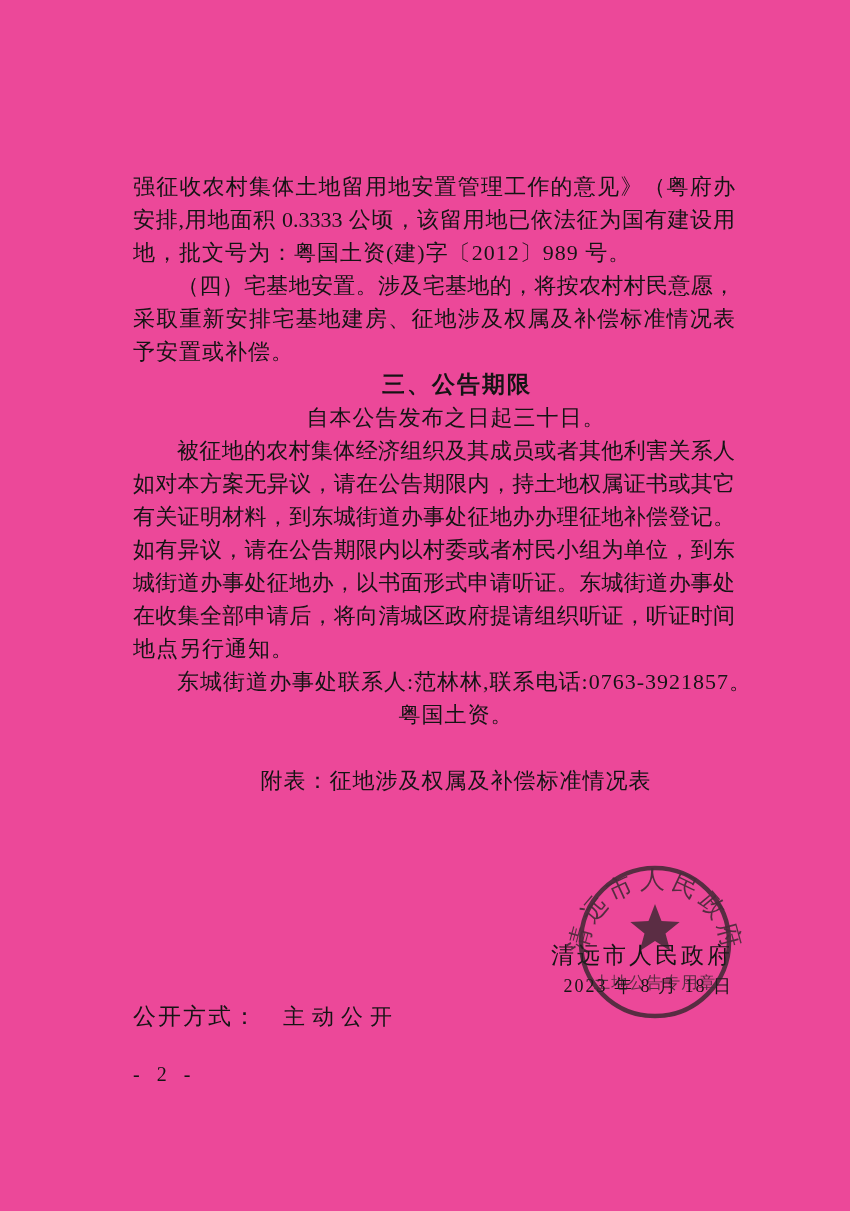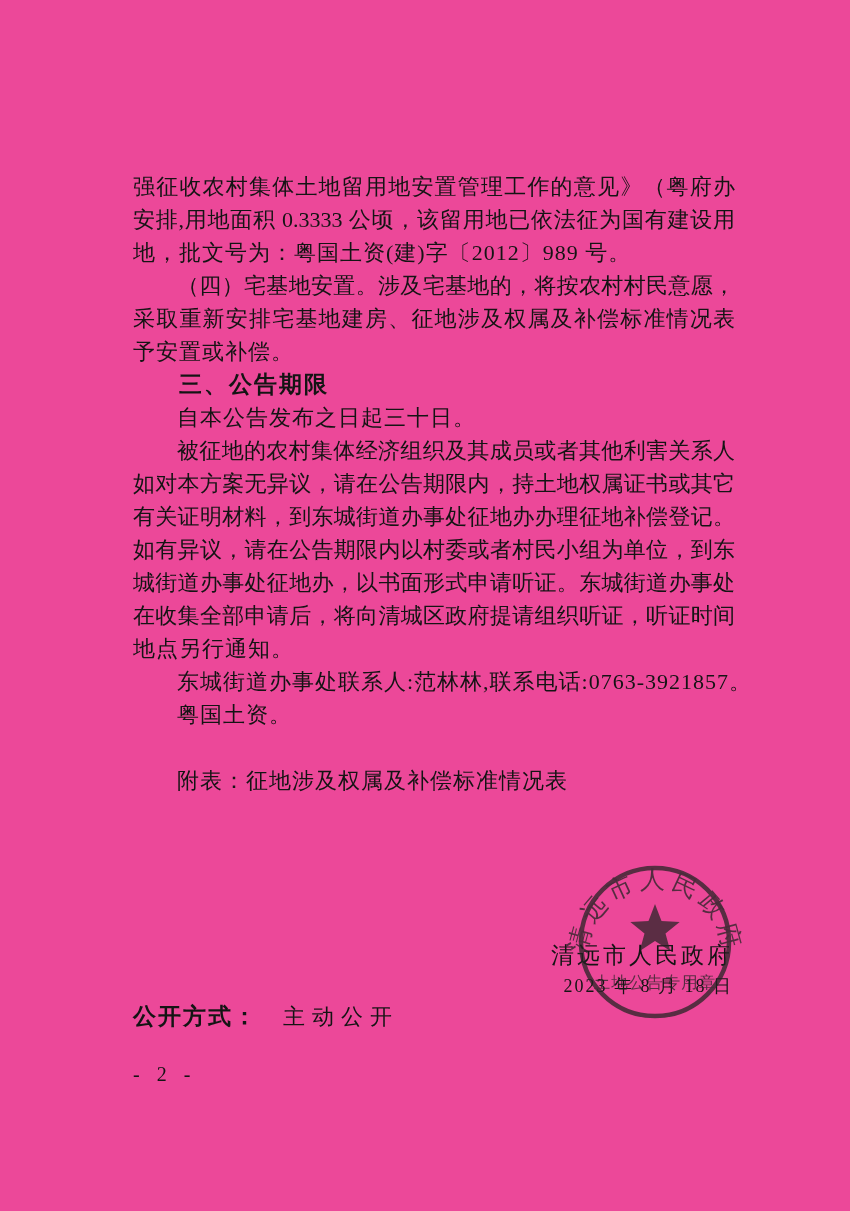--- a/index.html
+++ b/index.html
@@ -23,21 +23,21 @@
     min-height: 33px;
     letter-spacing: 1px;
     white-space: nowrap;
   }
   .line.fill {
     white-space: normal;
     text-align: justify;
     text-align-last: justify;
     letter-spacing: 0;
   }
-  .line.indent { text-indent: 2em; }
+  .line.indent { text-indent: 2em; text-align: center; }
   .line.heading {
     font-family: "Liberation Sans", "DejaVu Sans", sans-serif;
     font-weight: 700;
     font-size: 23px;
     letter-spacing: 2px;
   }
   .line.blank { min-height: 33px; }
 
   
   .signature {
@@ -64,21 +64,21 @@
   }
 
   
   .publish-method {
     position: absolute;
     left: 133px; top: 1001px;
     font-size: 23px;
   }
   .publish-method .label {
     font-family: "Liberation Sans", "DejaVu Sans", sans-serif;
-    font-weight: 700;
+    font-weight: 400;
     letter-spacing: 2px;
   }
   .publish-method .value {
     font-size: 22px;
     letter-spacing: 7px;
     margin-left: 25px;
   }
 
   
   .page-number {

